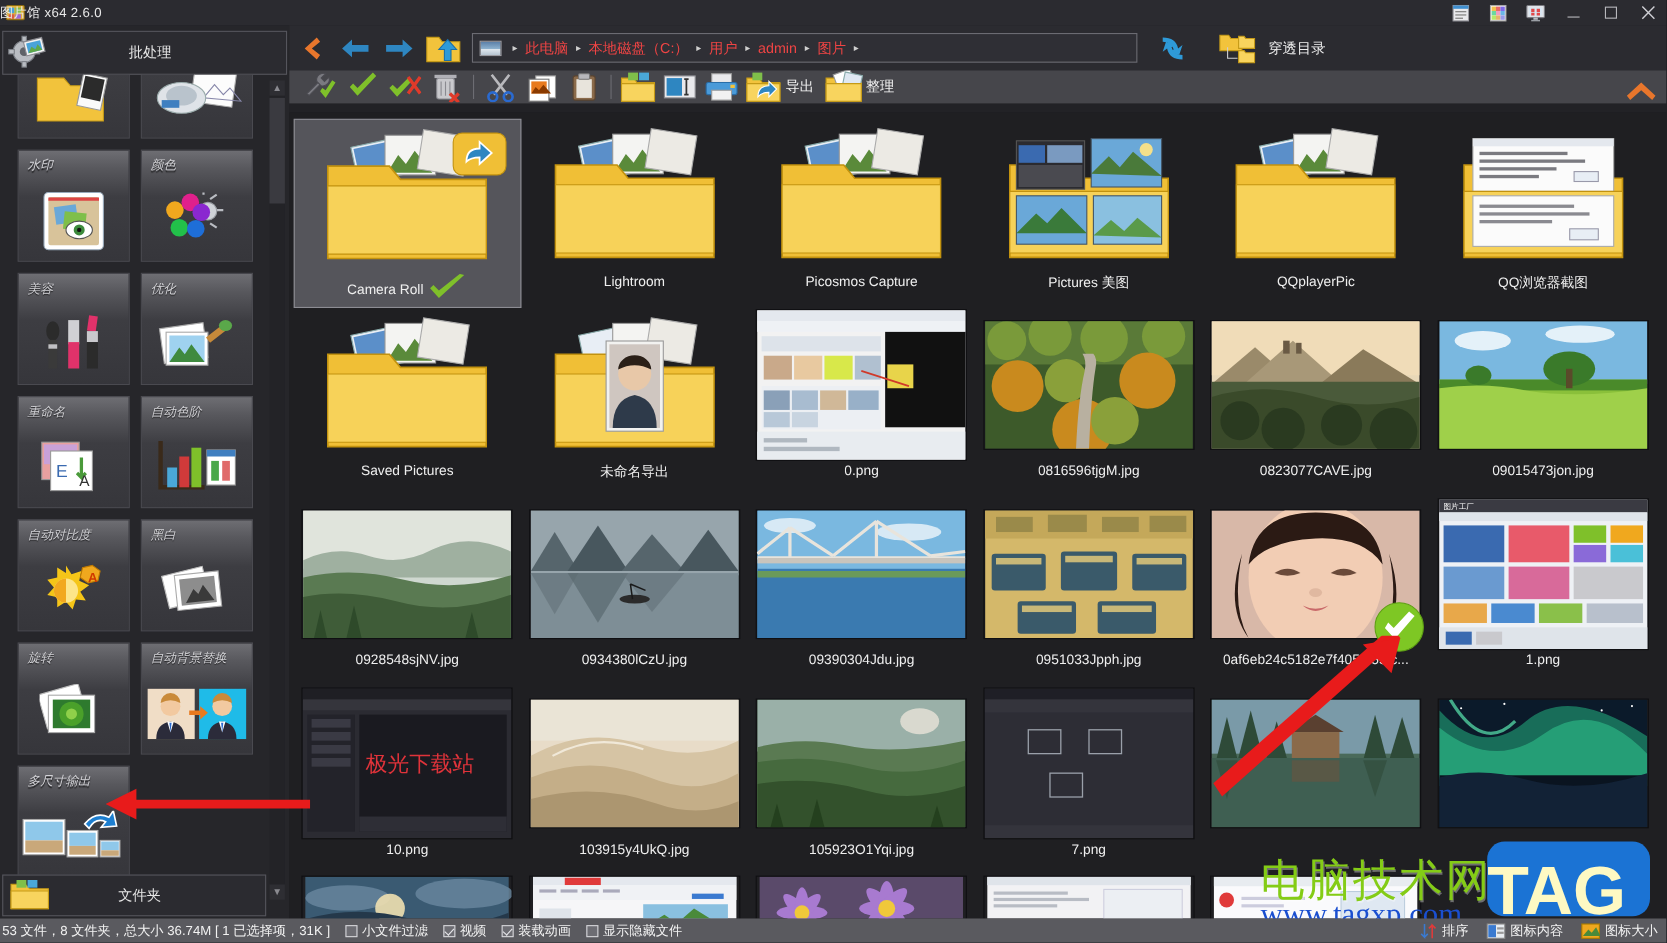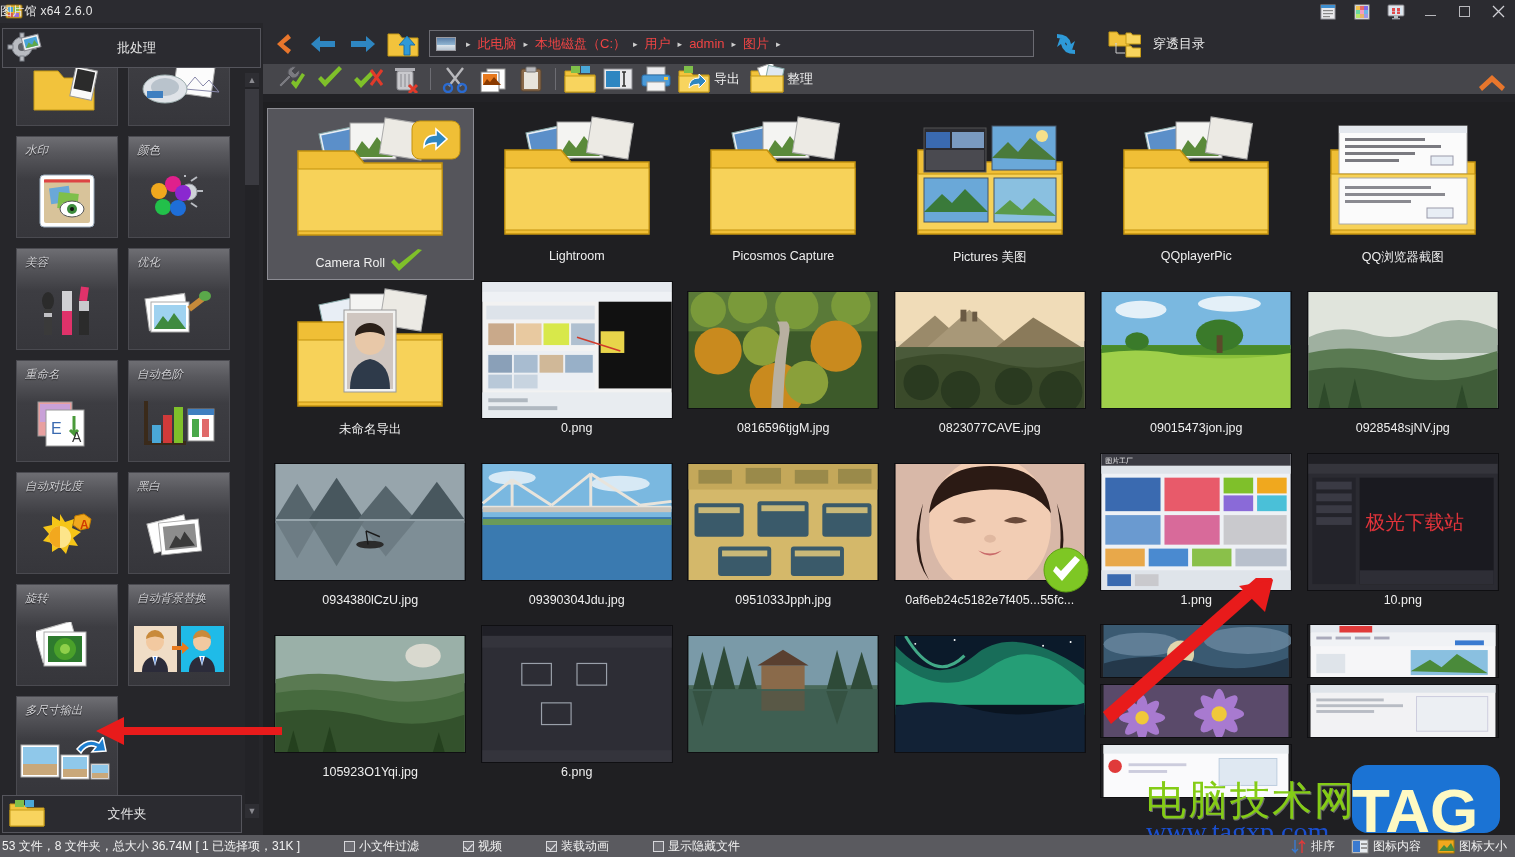--- a/index.html
+++ b/index.html
@@ -123,21 +123,21 @@
   .cap{
     color:#efefef;font-size:12.5px;text-align:center;max-width:198px;
     overflow:hidden;white-space:nowrap;text-overflow:ellipsis;margin-top:1px;
   }
   .photo{border:1px solid #0f0f12;display:block;}
   .ck{position:absolute;}
 
   
   .statusbar{
     position:absolute;left:0;bottom:0;width:1515px;height:22px;
-    background:#5a5a5f;display:flex;align-items:center;color:#f2f2f2;font-size:12px;gap:30px;
+    background:#5a5a5f;display:flex;align-items:center;color:#f2f2f2;font-size:12px;
   }
   .st-txt{margin-left:2px;white-space:nowrap;}
   .chk{display:inline-flex;align-items:center;margin-left:14px;white-space:nowrap;}
   .box{width:11px;height:11px;border:1px solid #d6d6da;background:#6d6d73;margin-right:4px;
     display:inline-block;position:relative;}
   .box.on:after{content:"";position:absolute;left:2px;top:0px;width:4px;height:7px;
     border:solid #e8e8ec;border-width:0 1.6px 1.6px 0;transform:rotate(42deg);}
   .st-right{margin-left:auto;display:flex;align-items:center;padding-right:8px;}
   .st-right .item{display:flex;align-items:center;margin-left:16px;}
   .st-right .item span{margin-left:4px;}
@@ -753,20 +753,36 @@
               <rect x="22" y="70" width="86" height="3"></rect>
                 <rect x="22" y="77" width="100" height="3"></rect>
               <rect x="22" y="84" width="66" height="3"></rect>
             </g>
             <rect x="104" y="92" width="26" height="10" fill="#e8eef5" stroke="#99a"></rect>
           </svg>
         </div>
         <span class="cap">QQ浏览器截图</span>
       </div>
 
+      <div class="cell">
+        <div class="thumbwrap">
+          <svg width="160" height="124" viewBox="0 0 160 124">
+            <g transform="translate(26,2)">
+              <rect x="6" y="10" width="44" height="34" fill="#e8eef5" stroke="#8aa" transform="rotate(-12 28 27)"></rect>
+              <rect x="8" y="12" width="40" height="30" fill="#5b8fc9" transform="rotate(-12 28 27)"></rect>
+              <rect x="34" y="4" width="46" height="36" fill="#f4f4f2" stroke="#999"></rect>
+              <path d="M36 38 l10 -16 7 8 8 -12 16 20z" fill="#5a8a3a"></path>
+              <rect x="66" y="2" width="42" height="36" fill="#eceae4" stroke="#aaa" transform="rotate(9 87 20)"></rect>
+            </g>
+            <path d="M8 34 h56 l10 12 h78 v72 H8z" fill="#f0bf36" stroke="#c2920f" stroke-width="1.5"></path>
+            <path d="M8 52 h144 v62 H8z" fill="#f7d259" stroke="#c2920f"></path>
+          </svg>
+        </div>
+        <span class="cap">Saved Pictures</span>
+      </div>
 
       <div class="cell">
         <div class="thumbwrap">
           <svg width="160" height="124" viewBox="0 0 160 124">
             <g transform="translate(26,2)">
               <rect x="6" y="10" width="44" height="34" fill="#e8eef5" stroke="#8aa" transform="rotate(-12 28 27)"></rect>
               <rect x="34" y="4" width="46" height="36" fill="#f4f4f2" stroke="#999"></rect>
               <rect x="66" y="2" width="42" height="36" fill="#eceae4" stroke="#aaa" transform="rotate(9 87 20)"></rect>
             </g>
             <path d="M8 34 h56 l10 12 h78 v72 H8z" fill="#f0bf36" stroke="#c2920f" stroke-width="1.5"></path>
@@ -1041,20 +1057,33 @@
                 <rect x="8" y="64" width="36" height="8"></rect>
               </g>
             <rect x="52" y="24" width="136" height="108" fill="#1a1a20"></rect>
             <text x="58" y="76" font-size="20" fill="#e0333a" font-family="'DejaVu Sans',sans-serif">极光下载站</text>
             <rect x="52" y="118" width="136" height="14" fill="#2e2e36"></rect>
           </svg>
         </div>
         <span class="cap">10.png</span>
       </div>
 
+      <div class="cell">
+        <div class="thumbwrap">
+          <svg class="photo" width="192" height="118" viewBox="0 0 192 118">
+            <rect width="192" height="118" fill="#e8dcc8"></rect>
+            <rect width="192" height="38" fill="#eae4d6"></rect>
+            <path d="M0 52 q50 -28 104 -10 q48 16 88 -4 v80 H0z" fill="#d6c4a4"></path>
+            <path d="M0 72 q54 -22 110 0 q44 18 82 -4 v50 H0z" fill="#c4ae88"></path>
+            <path d="M0 92 q58 -16 116 4 q40 14 76 -2 v24 H0z" fill="#ac9670"></path>
+            <path d="M20 52 q40 -22 84 -6" stroke="#f0e8d8" stroke-width="2" fill="none"></path>
+          </svg>
+        </div>
+        <span class="cap">103915y4UkQ.jpg</span>
+      </div>
 
       <div class="cell">
         <div class="thumbwrap">
           <svg class="photo" width="192" height="118" viewBox="0 0 192 118">
             <rect width="192" height="118" fill="#4a6a4a"></rect>
             <rect width="192" height="48" fill="#9ab0a8"></rect>
             <ellipse cx="150" cy="20" rx="18" ry="12" fill="#e8e4d8" opacity=".8"></ellipse>
             <path d="M0 44 q40 -10 80 -2 q46 10 112 -4 v80 H0z" fill="#5a7a52"></path>
             <path d="M0 58 q46 -8 96 4 q48 12 96 -6 v62 H0z" fill="#466a3e"></path>
             <path d="M0 78 q50 -8 100 6 q44 12 92 -4 v38 H0z" fill="#33512c"></path>
@@ -1075,21 +1104,21 @@
             <rect width="192" height="10" fill="#1f1f26"></rect>
             <rect y="10" width="192" height="12" fill="#34343c"></rect>
             <g fill="none" stroke="#9aa0aa" stroke-width="1.2">
               <rect x="40" y="38" width="30" height="22"></rect>
               <rect x="96" y="38" width="30" height="22"></rect>
               <rect x="60" y="78" width="30" height="22"></rect>
             </g>
             <rect x="0" y="126" width="192" height="12" fill="#34343c"></rect>
           </svg>
         </div>
-        <span class="cap">6.png</span>
+        <span class="cap">7.png</span>
       </div>
 
       <div class="cell">
         <div class="thumbwrap">
           <svg class="photo" width="192" height="118" viewBox="0 0 192 118">
             <rect width="192" height="118" fill="#4a6a5a"></rect>
             <rect width="192" height="50" fill="#7a9aa8"></rect>
             <g fill="#2e4a38">
                 <path d="M4 56 l10 -40 10 40z"></path>
                 <path d="M24 56 l12 -46 12 46z"></path>

